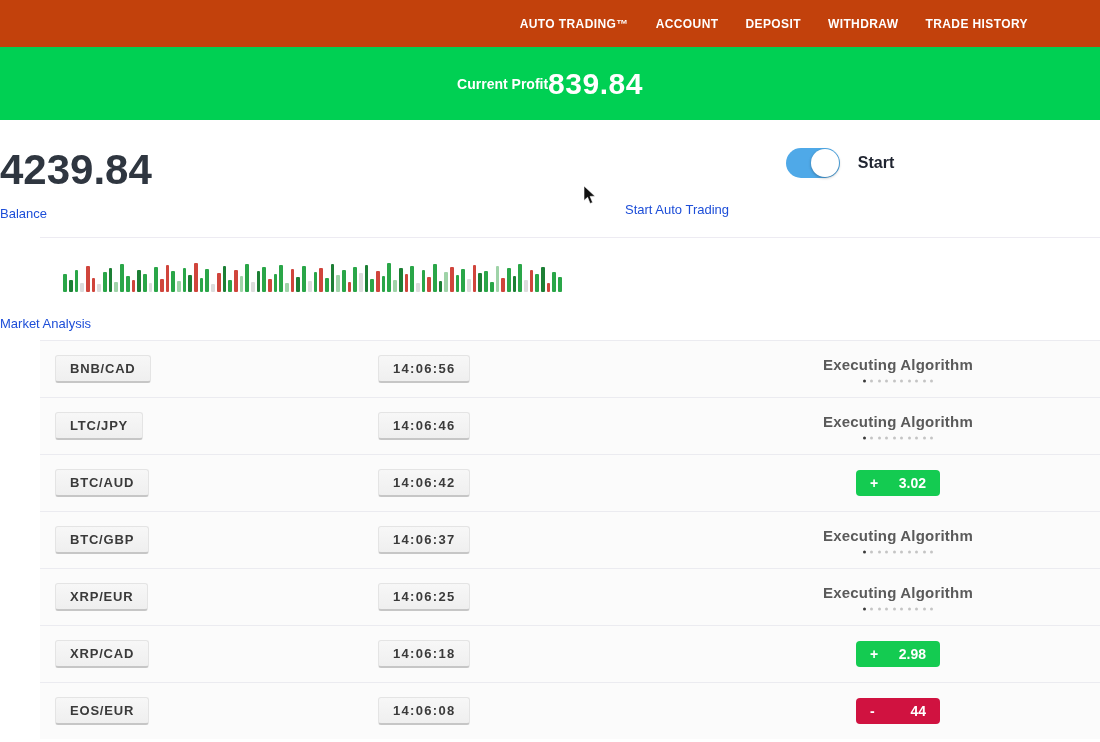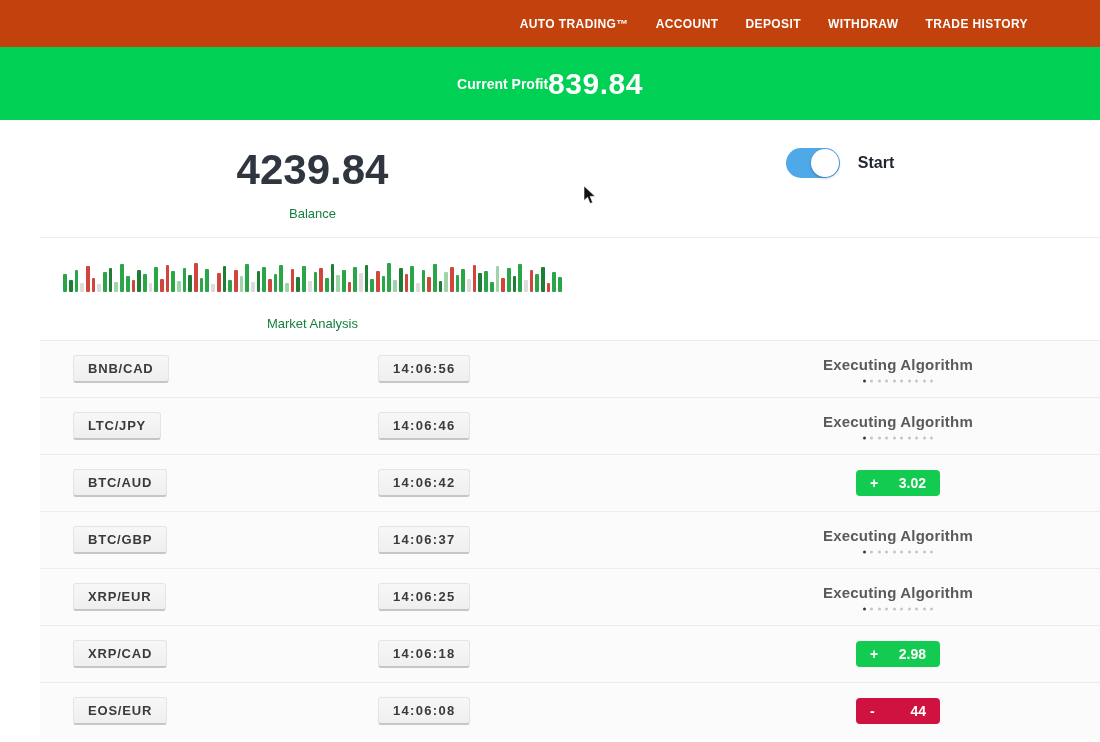--- a/index.html
+++ b/index.html
@@ -14,23 +14,23 @@
 
   
   .banner { height:73px; color:#fff; display:flex; flex-direction:row;
             align-items:center; justify-content:center; }
   .banner-label { font-size:14px; font-weight:600; }
   .banner-value { font-size:30px; font-weight:bold; letter-spacing:.5px; margin-top:1px; }
 
   
   .stats-row { display:grid; grid-template-columns:625px 430px; }
   .stats-row-1 { height:117px; padding-top:28px; }
-  .centered { text-align:center; }
+  .centered { }
   .balance-value { font-size:42px; font-weight:bold; color:#2f3640; line-height:44px; }
-  .muted-label { font-size:13px; color:#15803d; }
+  .muted-label { font-size:13px; color:#1d4ed8; }
   .balance-block .muted-label { margin-top:14px; }
 
   .toggle-row { display:flex; align-items:center; justify-content:center; gap:18px; }
   .toggle { width:54px; height:30px; border-radius:16px; position:relative; cursor:pointer;
             display:inline-block; }
   .knob { width:28px; height:28px; background:#fff; border-radius:50%; position:absolute;
           right:1px; top:1px; box-shadow:0 1px 3px rgba(0,0,0,.3); }
   .toggle-label { font-size:16px; font-weight:bold; color:#1f2430; }
   .toggle-block .muted-label { margin-top:24px; }
 
@@ -43,21 +43,21 @@
   .trades-opened-value { font-size:30px; font-weight:bold; color:#2f3640; line-height:34px; }
   .trades-block .muted-label { margin-top:8px; }
 
   
   .trades { margin-left:40px; }
   .trade-row { position:relative; height:57px; border-top:1px solid #ebebf0; background:#fbfbfb; }
   .badge { position:absolute; top:50%; transform:translateY(-50%);
            background:linear-gradient(#f7f7f7,#efefef); border:1px solid #e4e4e4;
            border-bottom:2px solid #c6c6c6; border-radius:3px; font-weight:bold;
            color:#3a3a3a; font-size:13px; padding:5px 14px; white-space:nowrap; }
-  .pair-badge { left:33px; letter-spacing:.8px; }
+  .pair-badge { left:15px; letter-spacing:.8px; }
   .time-badge { left:338px; letter-spacing:1.3px; }
   .status { position:absolute; left:728px; width:260px; top:50%; transform:translateY(-50%);
             display:flex; flex-direction:column; align-items:center; }
   .exec-label { font-size:15px; font-weight:bold; color:#5a5a5a; letter-spacing:.2px; }
   .dots { display:flex; gap:4.5px; margin-top:7px; }
   .dot { width:3px; height:3px; border-radius:50%; background:#c4c4c4; }
   .dot.active { background:#3a3a3a; }
   .profit-badge { display:flex; justify-content:space-between; align-items:center;
                   width:84px; padding:5px 14px; border-radius:4px; color:#fff;
                   font-weight:bold; font-size:14px; }
@@ -85,20 +85,21 @@
     <div class="balance-value">4239.84</div>
     <div class="muted-label">Balance</div>
   </div>
   <div class="centered toggle-block">
     <div class="toggle-row">
       <span class="toggle" style="background: rgb(79, 169, 232);">
         <span class="knob"></span>
       </span>
       <span class="toggle-label">Start</span>
     </div>
+    <div class="muted-label">Start Auto Trading</div>
   </div>
 </div>
 
 <div class="section-divider"></div>
 
 <div class="stats-row stats-row-2">
   <div class="centered chart-block">
     <div class="chart">
         <div class="bar" style="height: 18px; background: rgb(42, 166, 72);"></div>
         <div class="bar" style="height: 12px; background: rgb(29, 127, 53);"></div>

